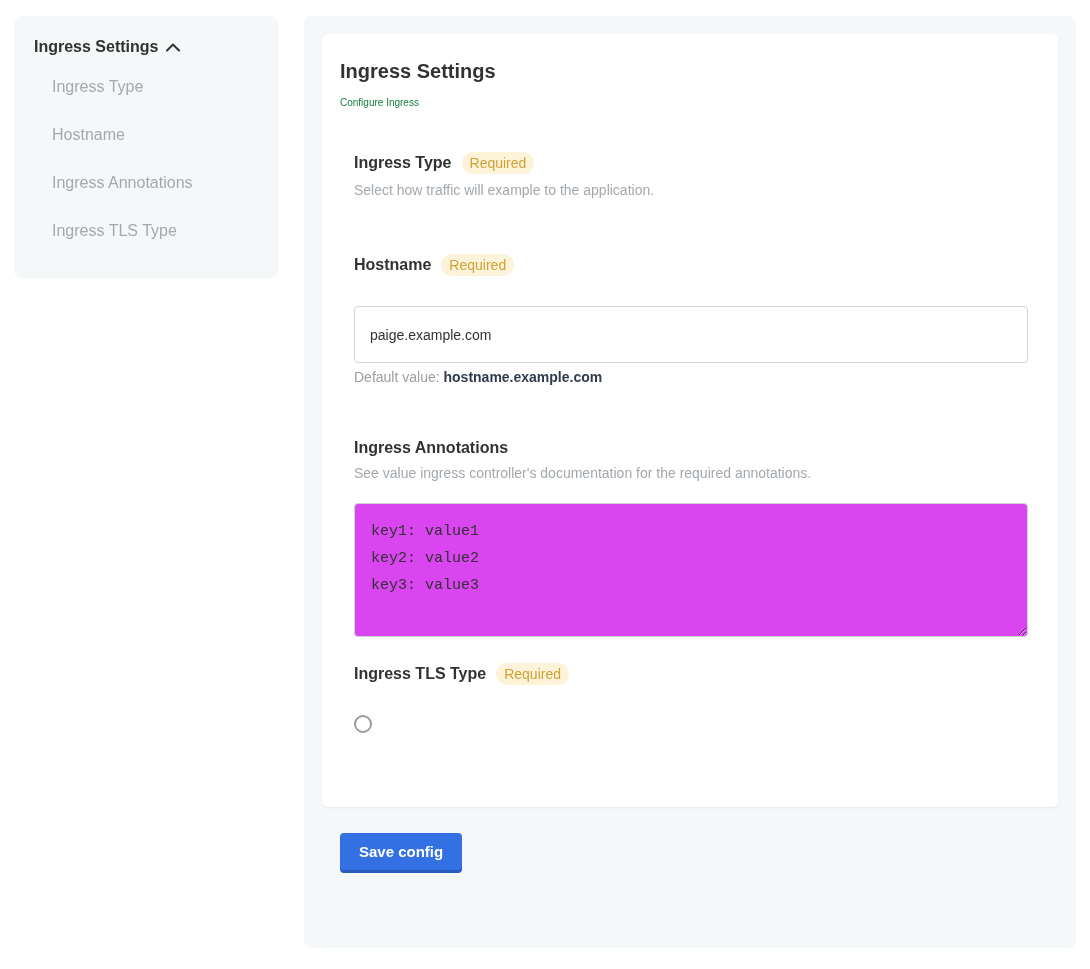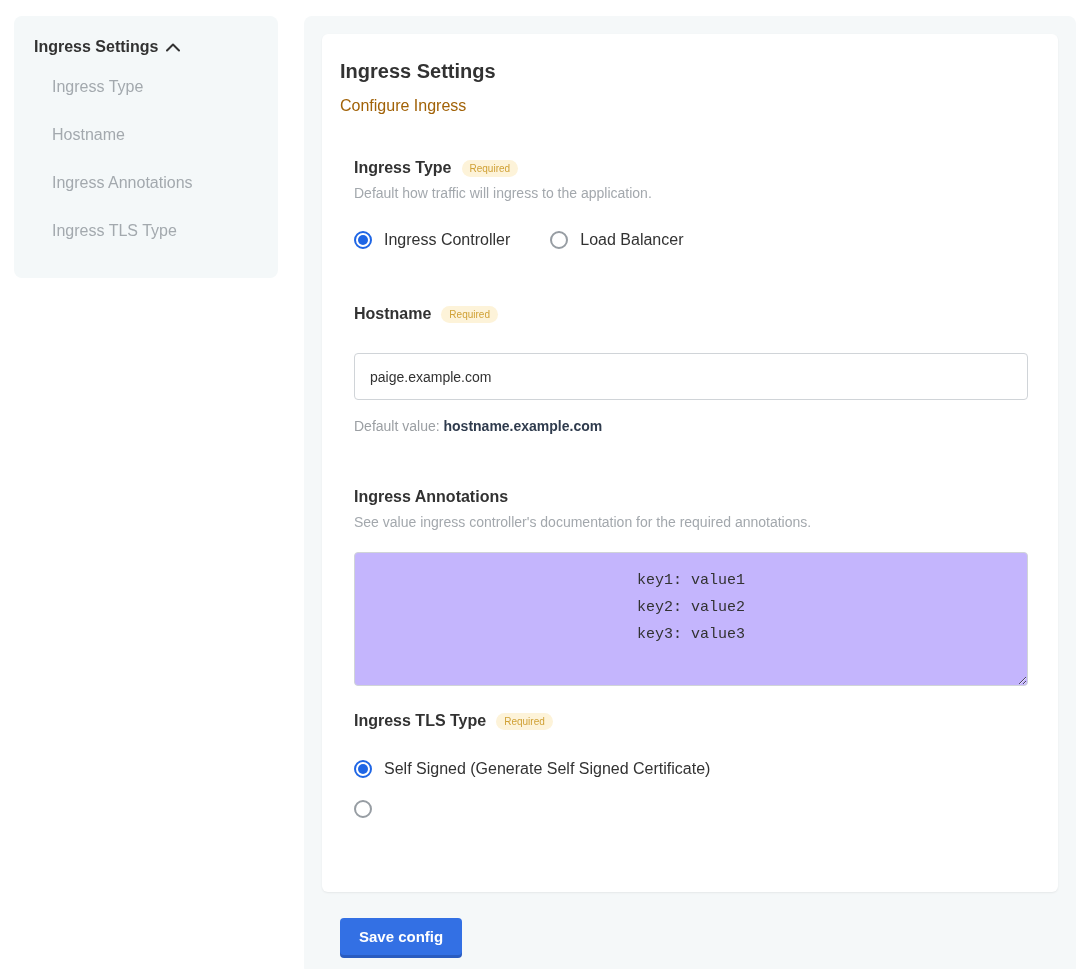--- a/index.html
+++ b/index.html
@@ -36,64 +36,64 @@
     padding: 18px 18px 20px 18px;
     min-height: 932px;
   }
   .card {
     background: #ffffff;
     border-radius: 6px;
     box-shadow: 0 1px 2px rgba(50,50,50,0.08);
     padding: 26px 30px 74px 18px;
   }
   .card-title { font-size: 20px; font-weight: 700; color: #323232; }
-  .card-subtitle { font-size: 16px; color: #a16207; margin-top: 14px; }
+  .card-subtitle { font-size: 10px; color: #15803d; margin-top: 14px; }
 
   .config-item { margin-left: 14px; }
   .item-header { display: flex; align-items: center; gap: 10px; }
   .item-title { font-size: 16px; font-weight: 700; color: #323232; }
   .required-badge {
     background: #fdf3d9; color: #d0a136;
-    font-size: 10px; padding: 3px 8px; border-radius: 11px;
+    font-size: 14px; padding: 3px 8px; border-radius: 11px;
   }
   .help-text { font-size: 14px; color: #a3a8ad; margin-top: 8px; }
 
   
   .radio-row { display: flex; gap: 40px; margin-top: 30px; }
   .radio-col { display: flex; flex-direction: column; gap: 22px; margin-top: 30px; }
   .radio-option { display: flex; align-items: center; gap: 12px; font-size: 16px; color: #323232; cursor: pointer; }
   .radio {
     width: 18px; height: 18px; border-radius: 50%;
     border: 2px solid #979da3; background: #fff;
     position: relative; flex: 0 0 auto;
   }
   .radio.checked { border-color: #1f66e5; }
   .radio.checked::after {
     content: ''; position: absolute; inset: 2px;
     border-radius: 50%; background: #1f66e5;
   }
 
   
   .text-input {
-    width: 100%; height: 47px; margin-top: 30px;
+    width: 100%; height: 57px; margin-top: 30px;
     border: 1px solid #d0d4d8; border-radius: 4px;
     padding: 0 15px; font-size: 14px; color: #323232;
     font-family: "Liberation Sans", sans-serif;
     outline: none; background: #fff;
   }
-  .default-line { font-size: 14px; color: #9b9fa3; margin-top: 18px; }
+  .default-line { font-size: 14px; color: #9b9fa3; margin-top: 6px; }
   .default-line .default-value { color: #2f3b4d; font-weight: 700; }
 
   .textarea-input {
     width: 100%; height: 134px; margin-top: 22px;
     border: 1px solid #d0d4d8; border-radius: 4px;
     padding: 14px 16px;
     font-family: "Liberation Mono", monospace;
     font-size: 15px; line-height: 27px; color: #323232;
-    resize: vertical; outline: none; display: block; background: #c4b5fd; text-align: center;
+    resize: vertical; outline: none; display: block; background: #d946ef;
   }
 
   
   .sec-ingress-type { margin-top: 44px; }
   .sec-hostname { margin-top: 56px; }
   .sec-annotations { margin-top: 54px; }
   .sec-tls { margin-top: 26px; }
 
   
   .save-button {
@@ -131,31 +131,21 @@
     <section class="card">
 
       <h1 class="card-title">Ingress Settings</h1>
       <p class="card-subtitle">Configure Ingress</p>
 
       <div class="config-item sec-ingress-type">
         <div class="item-header">
           <h3 class="item-title">Ingress Type</h3>
           <span class="required-badge">Required</span>
         </div>
-        <p class="help-text">Default how traffic will ingress to the application.</p>
-        <div class="radio-row">
-          <label class="radio-option">
-            <span class="radio checked"></span>
-            <span>Ingress Controller</span>
-          </label>
-          <label class="radio-option">
-            <span class="radio"></span>
-            <span>Load Balancer</span>
-          </label>
-        </div>
+        <p class="help-text">Select how traffic will example to the application.</p>
       </div>
 
       <div class="config-item sec-hostname">
         <div class="item-header">
           <h3 class="item-title">Hostname</h3>
           <span class="required-badge">Required</span>
         </div>
         <input type="text" class="text-input" value="paige.example.com" style="">
         <p class="default-line">
           <span>Default value:</span>
@@ -173,24 +163,20 @@
 key3: value3</textarea>
       </div>
 
       <div class="config-item sec-tls">
         <div class="item-header">
           <h3 class="item-title">Ingress TLS Type</h3>
           <span class="required-badge">Required</span>
         </div>
         <div class="radio-col">
           <label class="radio-option">
-            <span class="radio checked"></span>
-            <span>Self Signed (Generate Self Signed Certificate)</span>
-          </label>
-          <label class="radio-option">
             <span class="radio"></span>
           </label>
         </div>
       </div>
 
     </section>
 
     <button class="save-button">Save config</button>
   </main>
 

